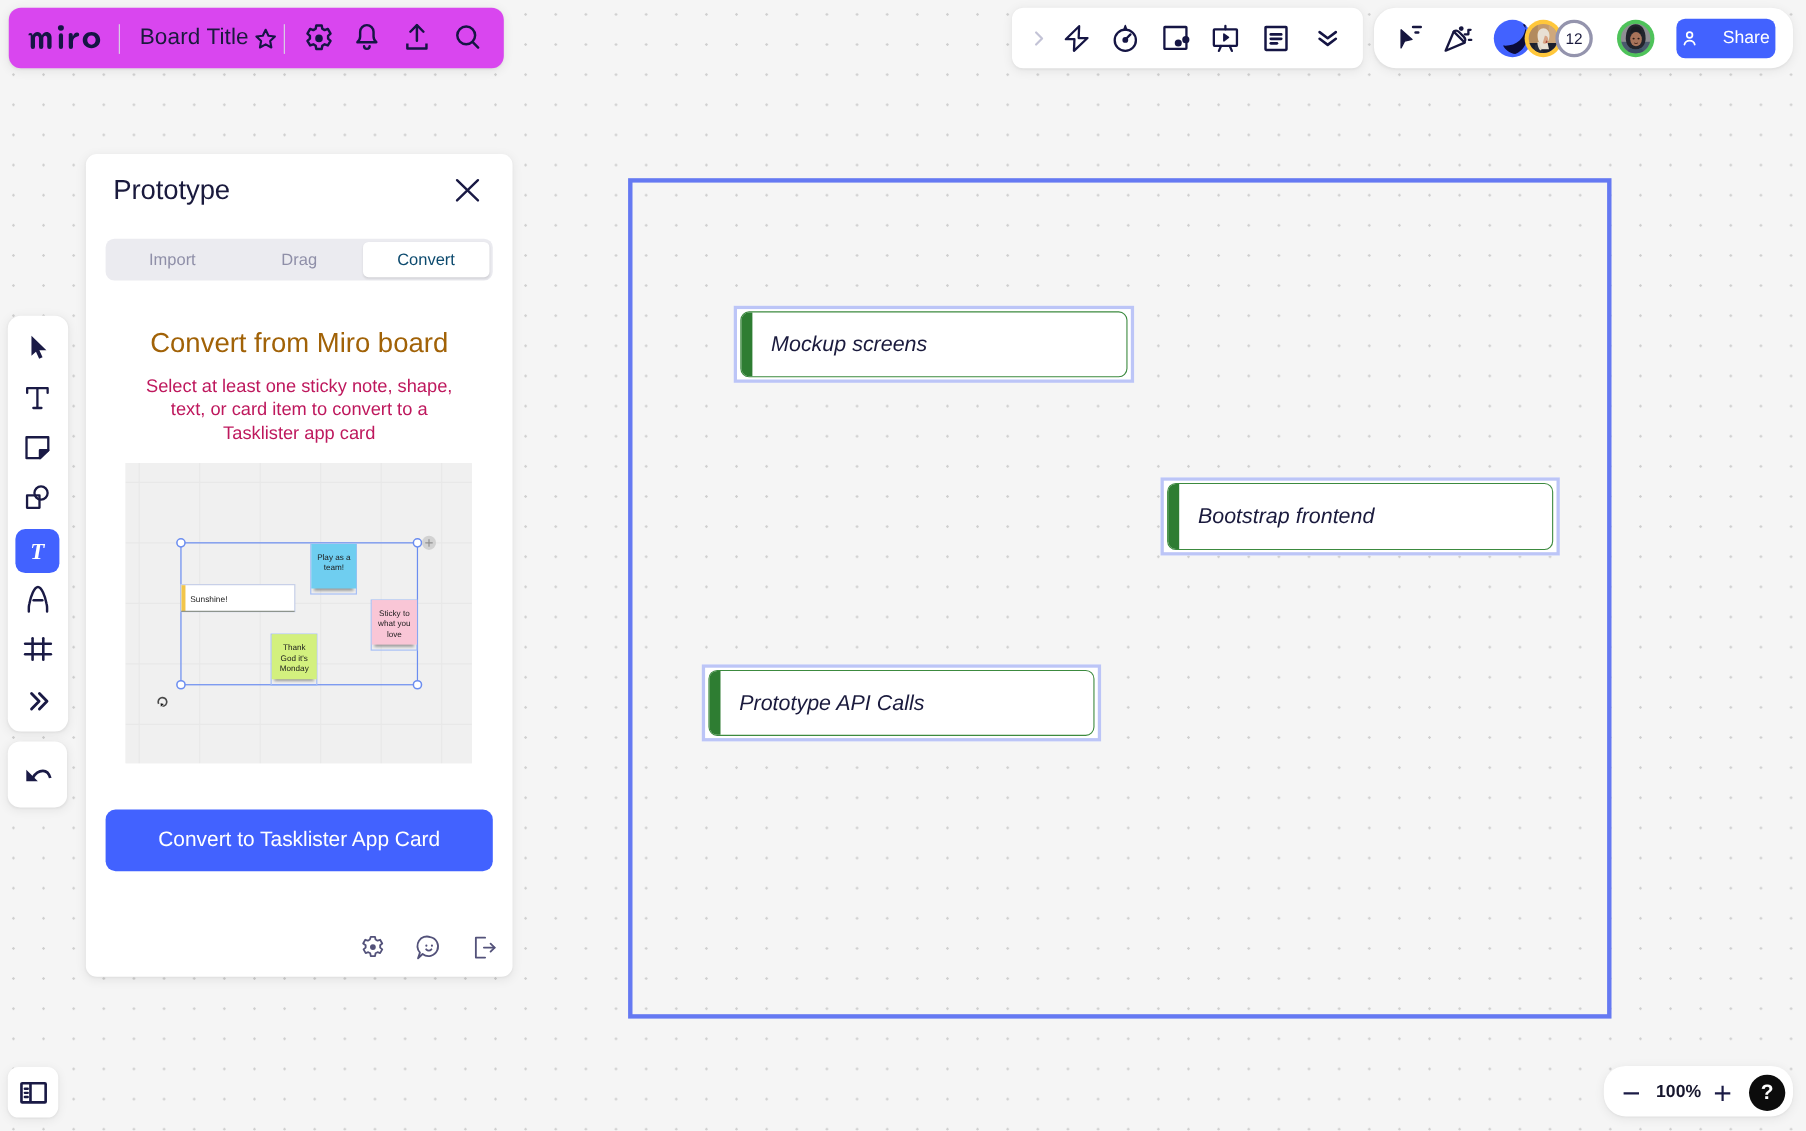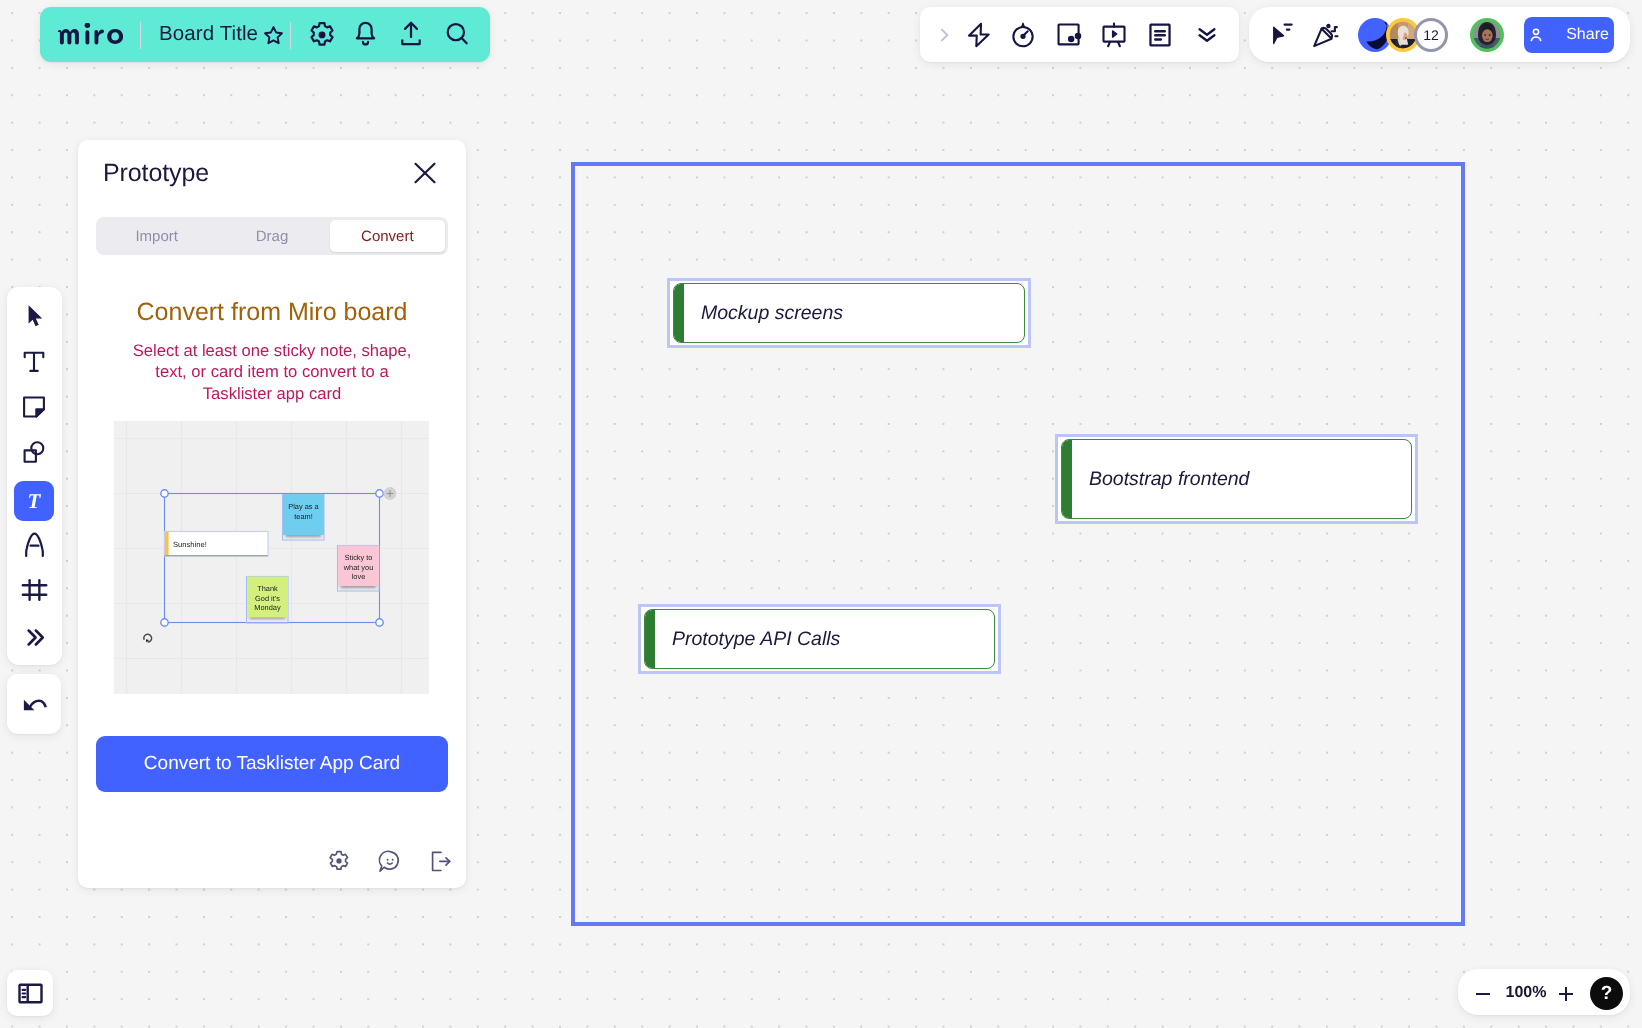--- a/index.html
+++ b/index.html
@@ -6,21 +6,21 @@
   body{width:1642px;height:1028px;overflow:hidden;text-rendering:geometricPrecision;-webkit-font-smoothing:antialiased;-moz-osx-font-smoothing:grayscale;
        font-family:"Liberation Sans",sans-serif;
        background:#f5f5f5;position:relative;-webkit-font-smoothing:antialiased;}
   #board{position:absolute;left:0;top:0;width:1642px;height:1028px;background-color:#f5f5f5;
      background-image:radial-gradient(circle, #cfcfcf 1.0px, rgba(0,0,0,0) 1.3px);
      background-size:27.4px 27.4px;background-position:-1.5px -0.6px;}
 
   .panelshadow{box-shadow:0 2px 10px rgba(0,0,0,.075), 0 1px 2px rgba(0,0,0,.04);}
 
   
-  #header{position:absolute;left:8px;top:7px;width:450px;height:55px;background:#5eead4;border-radius:11px;margin-left:32px;}
+  #header{position:absolute;left:8px;top:7px;width:450px;height:55px;background:#d946ef;border-radius:11px;}
   #header .logo{position:absolute;left:15.5px;top:15px;display:flex;align-items:center;}
   #header .sep{position:absolute;top:15px;width:1.3px;height:27px;background:#d9d9e3;}
   #boardtitle{position:absolute;left:119px;top:15px;font-size:20.5px;color:#1a1a3d;letter-spacing:.1px;white-space:nowrap;}
   .hicon{display:flex;align-items:center;justify-content:center;}
 
   
   #toolbar1{position:absolute;left:920px;top:7px;width:319px;height:55px;background:#fff;border-radius:10px;}
   #toolbar2{position:absolute;left:1249px;top:7px;width:381px;height:55px;background:#fff;border-radius:20px;}
   .tbtn{position:absolute;top:6px;width:43px;height:43px;display:flex;align-items:center;justify-content:center;border-radius:8px;}
 
@@ -35,21 +35,21 @@
   .tool.active{background:#4262ff;}
   #undopanel{position:absolute;left:7px;top:674px;width:54px;height:60px;background:#fff;border-radius:11px;
      display:flex;align-items:center;justify-content:center;}
 
   
   #apppanel{position:absolute;left:78px;top:140px;width:388px;height:748px;background:#fff;border-radius:10px;}
   #apptitle{position:absolute;left:25px;top:19px;font-size:25px;color:#1a1a3d;letter-spacing:-.1px;}
   #closebtn{position:absolute;left:331px;top:17px;width:32px;height:32px;display:flex;align-items:center;justify-content:center;}
   #tabs{position:absolute;left:18px;top:77px;width:352px;height:38px;background:#ebebf0;border-radius:8px;display:flex;padding:3px;box-sizing:border-box;}
   .tab{flex:1;display:flex;align-items:center;justify-content:center;font-size:15px;color:#8f8fa8;border-radius:5px;}
-  .tab.active{background:#fff;color:#7f1d1d;box-shadow:0 1px 2px rgba(0,0,0,.10);}
+  .tab.active{background:#fff;color:#0c4a6e;box-shadow:0 1px 2px rgba(0,0,0,.10);}
   #convtitle{position:absolute;left:0;top:158px;width:100%;text-align:center;font-size:25px;color:#a16207;}
   #convdesc{position:absolute;left:0px;top:200px;width:100%;text-align:center;font-size:16.6px;color:#be185d;line-height:21.3px;white-space:nowrap;}
   #illus{position:absolute;left:36px;top:281px;width:315px;height:273px;background:#f0f0f0;overflow:hidden;}
   #convbtn{position:absolute;left:18px;top:596px;width:352px;height:56px;background:#4262ff;border-radius:9px;
      color:#fff;font-size:19px;display:flex;align-items:center;justify-content:center;}
   #footicons{position:absolute;left:249px;top:706px;display:flex;gap:27px;align-items:center;}
   .footicon{width:24px;height:32px;display:flex;align-items:center;justify-content:center;}
 
   
   #frame{position:absolute;left:571px;top:162px;width:894px;height:764px;border:4px solid #6579f2;
@@ -413,21 +413,21 @@
 </div>
 
 <div id="frame"></div>
 
 <div class="cardsel" style="left:667px;top:278px;width:364px;height:70px;">
   <div class="card">
     <div class="cardbar"></div>
     <div class="cardlabel">Mockup screens</div>
   </div>
 </div>
-<div class="cardsel" style="left:1055px;top:434px;width:363px;height:90px;">
+<div class="cardsel" style="left:1055px;top:434px;width:363px;height:71px;">
   <div class="card">
     <div class="cardbar"></div>
     <div class="cardlabel">Bootstrap frontend</div>
   </div>
 </div>
 <div class="cardsel" style="left:638px;top:604px;width:363px;height:70px;">
   <div class="card">
     <div class="cardbar"></div>
     <div class="cardlabel">Prototype API Calls</div>
   </div>

